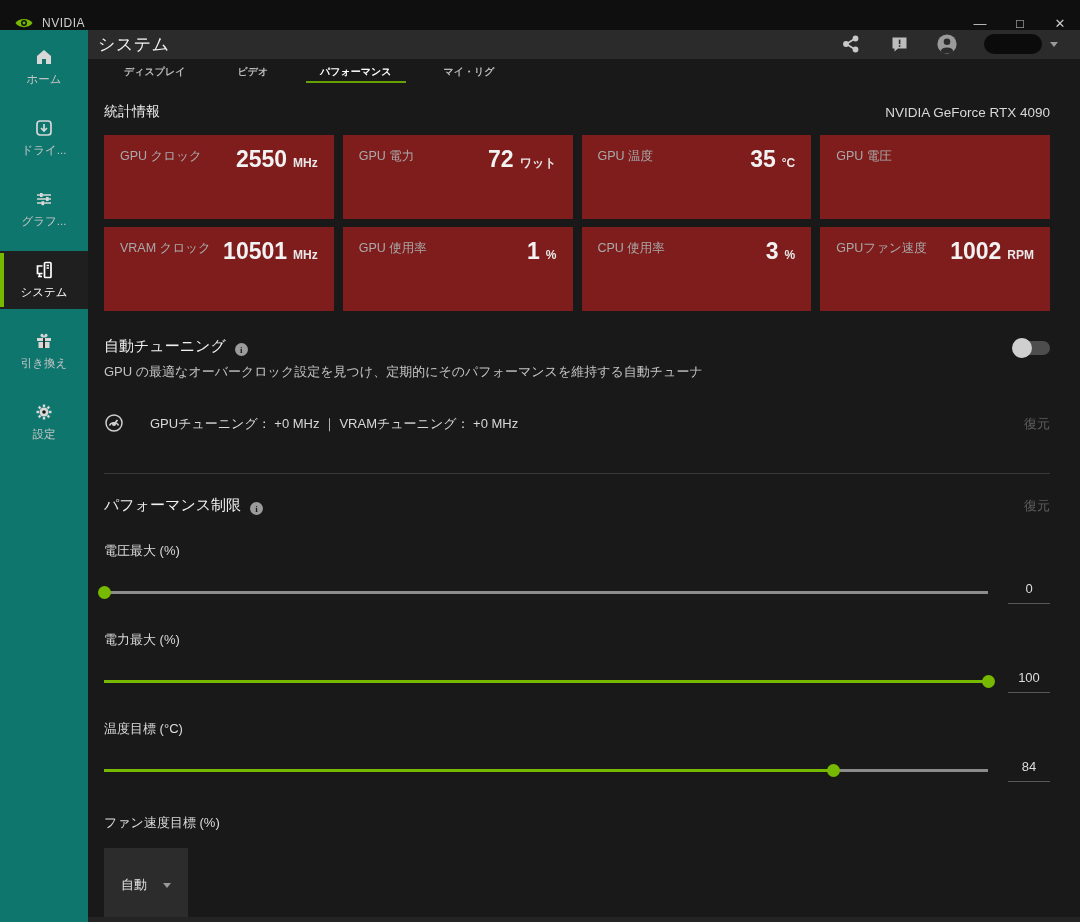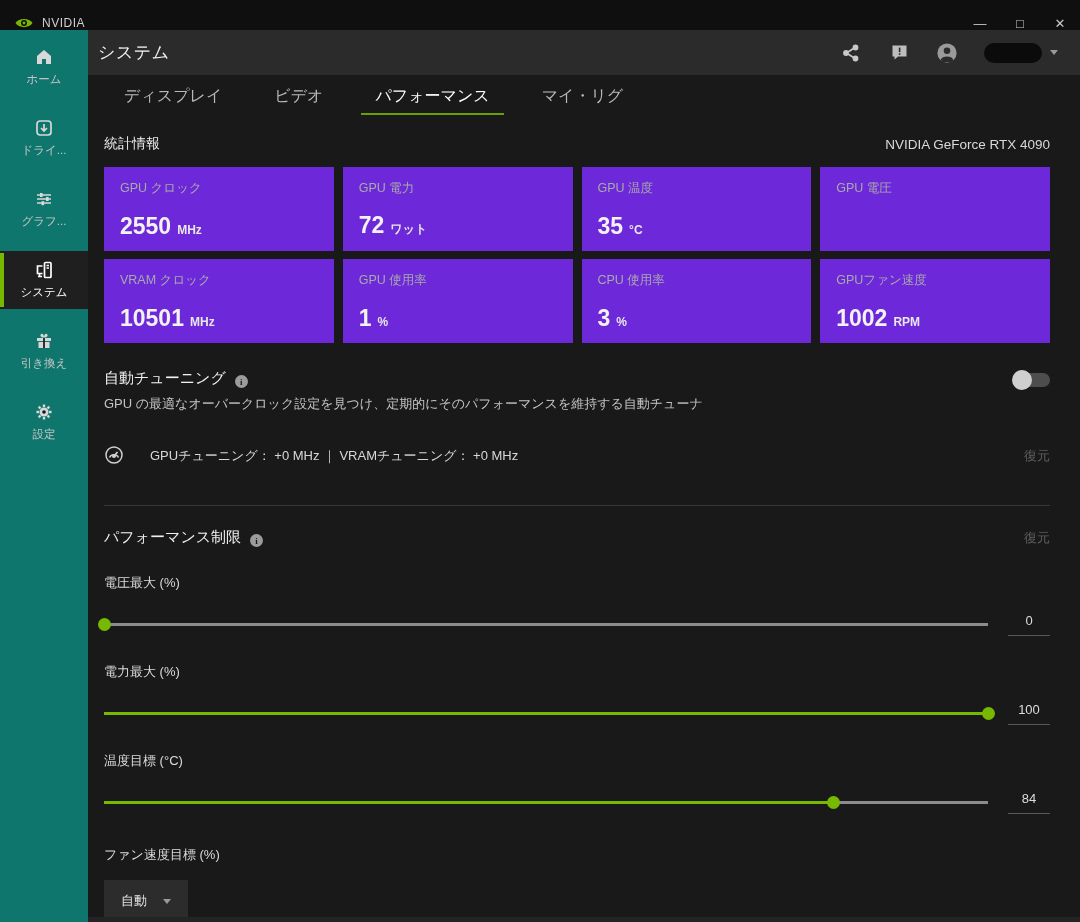--- a/index.html
+++ b/index.html
@@ -32,32 +32,32 @@
   .header { height:50px; background:#2b2b2b; display:flex; align-items:center; padding:0 22px 0 10px; }
   .page-title { font-size:17px; color:#f2f2f2; letter-spacing:.5px; }
   .header-right { margin-left:auto; display:flex; align-items:center; gap:26px; }
   .hicon { width:22px; height:22px; display:flex; align-items:center; justify-content:center; }
   .account { display:flex; align-items:center; gap:8px; }
   .account-pill { width:58px; height:20px; background:#0b0b0b; border-radius:10px; }
   .caret { width:0; height:0; border-left:4px solid transparent; border-right:4px solid transparent; border-top:5px solid #9a9a9a; }
 
   
   .tabbar { height:46px; display:flex; align-items:stretch; padding-left:10px; }
-  .tab { position:relative; display:flex; align-items:center; padding:0 26px; font-size:16px; color:#b9b9b9; cursor:default; }
+  .tab { position:relative; display:flex; align-items:center; padding:0 26px; font-size:10px; color:#b9b9b9; cursor:default;font-weight:bold; }
   .tab.active { color:#ffffff; }
   .tab.active::after { content:""; position:absolute; left:12px; right:12px; bottom:2px; height:2px; background:var(--accent); opacity:.85; }
 
   
   .content { flex:1; padding:6px 30px 0 16px; }
   .stats-head { display:flex; justify-content:space-between; align-items:center; margin:12px 0 14px; }
   .stats-title { font-size:14px; color:#ececec; }
   .gpu-name { font-size:13.5px; color:#d9d9d9; }
 
   .cards { display:grid; grid-template-columns:repeat(4,1fr); gap:8px 9px; }
-  .card { background:#6d28d9; height:84px; padding:13px 16px; display:flex; flex-direction:column; justify-content:space-between; }
+  .card { background:#7f1d1d; height:84px; padding:13px 16px; display:flex; flex-direction:row; justify-content:space-between; }
   .card .clabel { font-size:12.5px; color:#a9a9a9; }
   .card .cvalue { font-size:23px; font-weight:700; color:#f2f2f2; line-height:1; }
   .card .cunit { font-size:12px; font-weight:700; color:#e8e8e8; margin-left:6px; }
 
   .section-title-row { display:flex; align-items:flex-end; gap:9px; }
   .section-title { font-size:15px; color:#f0f0f0; }
   .info-icon { width:13px; height:13px; border-radius:50%; background:#9b9b9b; color:#1a1a1a;
     font-size:9px; font-weight:700; display:flex; align-items:center; justify-content:center; font-family:"Liberation Serif",serif; }
   .restore { margin-left:auto; font-size:13px; color:#5e5e5e; cursor:default; }
 
@@ -78,21 +78,21 @@
   .slider-row { margin-top:21px; display:flex; align-items:center; }
   .track-wrap { flex:1; position:relative; height:13px; }
   .track-base { position:absolute; left:0; right:0; top:5px; height:3px; background:#8c8c8c; }
   .track-fill { position:absolute; left:0; top:5px; height:3px; background:var(--accent); }
   .sknob { position:absolute; top:0; width:13px; height:13px; border-radius:50%; background:var(--accent); transform:translateX(-6px); }
   .slider-value { margin-left:20px; width:42px; text-align:center; font-size:13px; color:#dcdcdc;
     padding-bottom:7px; border-bottom:1px solid #585858; }
 
   .fan { margin-top:32px; }
   .fan-btn { margin-top:16px; display:inline-flex; align-items:center; gap:16px; background:#2c2c2c;
-    padding:12px 17px; font-size:13px; color:#e2e2e2; cursor:default; }
+    padding:28px 17px; font-size:13px; color:#e2e2e2; cursor:default; }
 
   .bottom-strip { position:absolute; left:0; right:0; bottom:0; height:5px; background:#242424; }
 </style>
 </head>
 <body>
 
 <div class="titlebar">
   <svg class="nv-logo" viewBox="0 0 20 14">
     <path d="M1.5 7 C4.5 1.5 15.5 1.5 18.5 7 C15.5 12.5 4.5 12.5 1.5 7 Z" fill="#76b900"></path>
     <circle cx="10" cy="7" r="3" fill="#0f0f0f"></circle>

